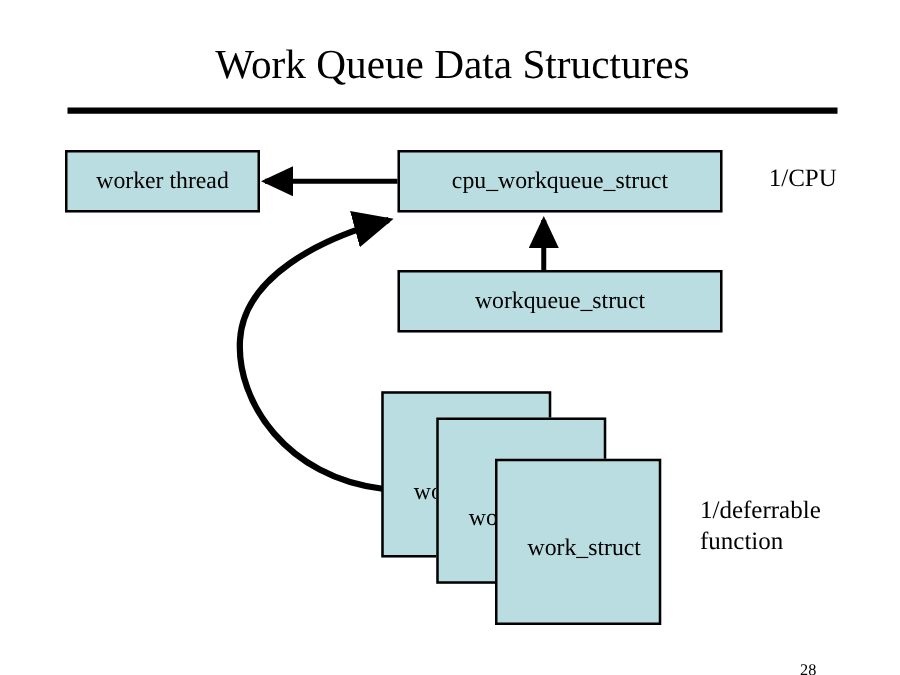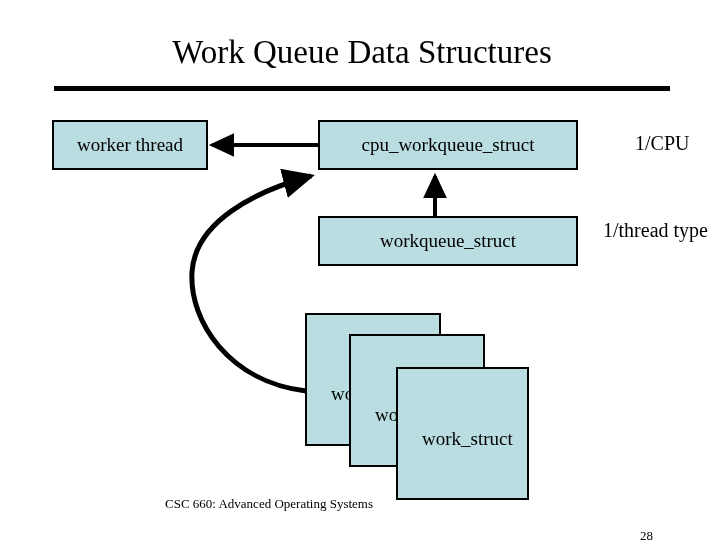--- a/index.html
+++ b/index.html
@@ -116,21 +116,21 @@
     z-index: 5;
   }
   #box-work-3 > .box-label { top: 59px; }
 
   
   .annotation {
     position: absolute;
     font-size: 20px;
     line-height: 25px;
   }
-  #annot-cpu     { left: 635px; top: 131px; }
+  #annot-cpu     { left: 615px; top: 131px; }
   #annot-thread  { left: 603px; top: 218px; width: 105px; }
   #annot-defer   { left: 560px; top: 396px; width: 145px; }
 
   
   #footer-text {
     position: absolute;
     left: 165px;
     top: 496px;
     font-size: 13px;
     line-height: 16px;
@@ -180,23 +180,22 @@
     <span class="box-label">work_struct</span>
   </div>
   <div class="work-box" id="box-work-2">
     <span class="box-label">work_struct</span>
   </div>
   <div class="work-box" id="box-work-3">
     <span class="box-label">work_struct</span>
   </div>
 
   <div class="annotation" id="annot-cpu">1/CPU</div>
-  <div class="annotation" id="annot-thread">1/thread type</div>
-
-  <div id="footer-text">CSC 660: Advanced Operating Systems</div>
+  <div class="annotation" id="annot-defer">1/deferrable function</div>
+
   <div id="footer-page">28</div>
 
   <svg id="connectors" viewBox="0 0 720 540" width="720" height="540" xmlns="http://www.w3.org/2000/svg">
     <defs>
       <marker id="arrow-head" markerWidth="7" markerHeight="7" refX="5.6" refY="3" orient="auto" markerUnits="strokeWidth">
         <path d="M0,0 L6.4,3 L0,6 Z" fill="#000000"></path>
       </marker>
     </defs>
 
     <g>

